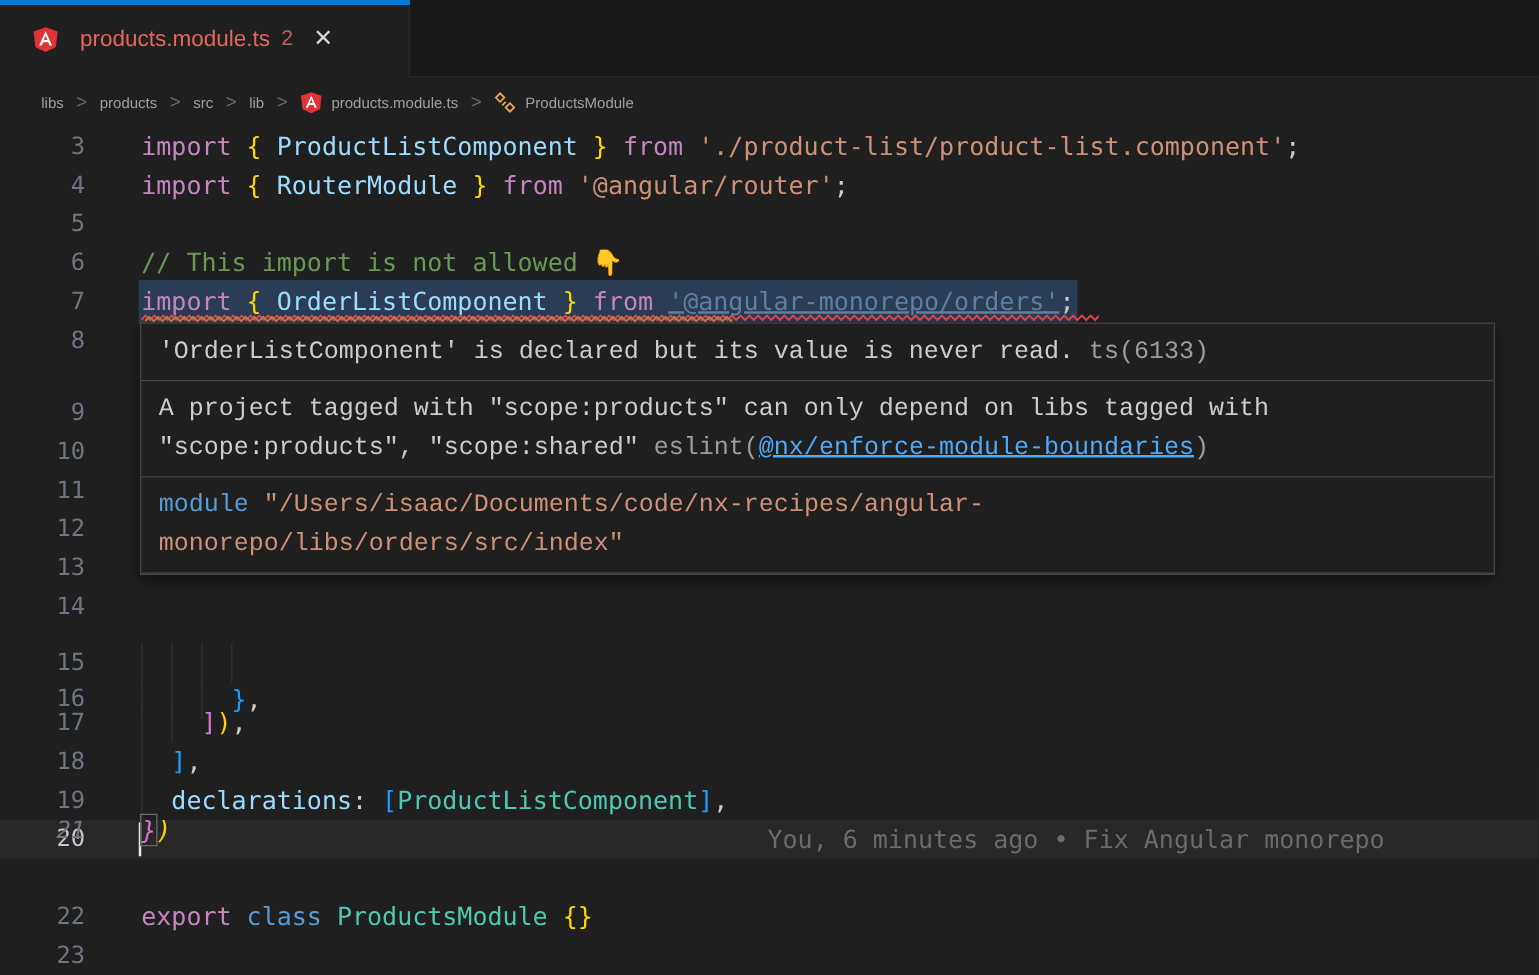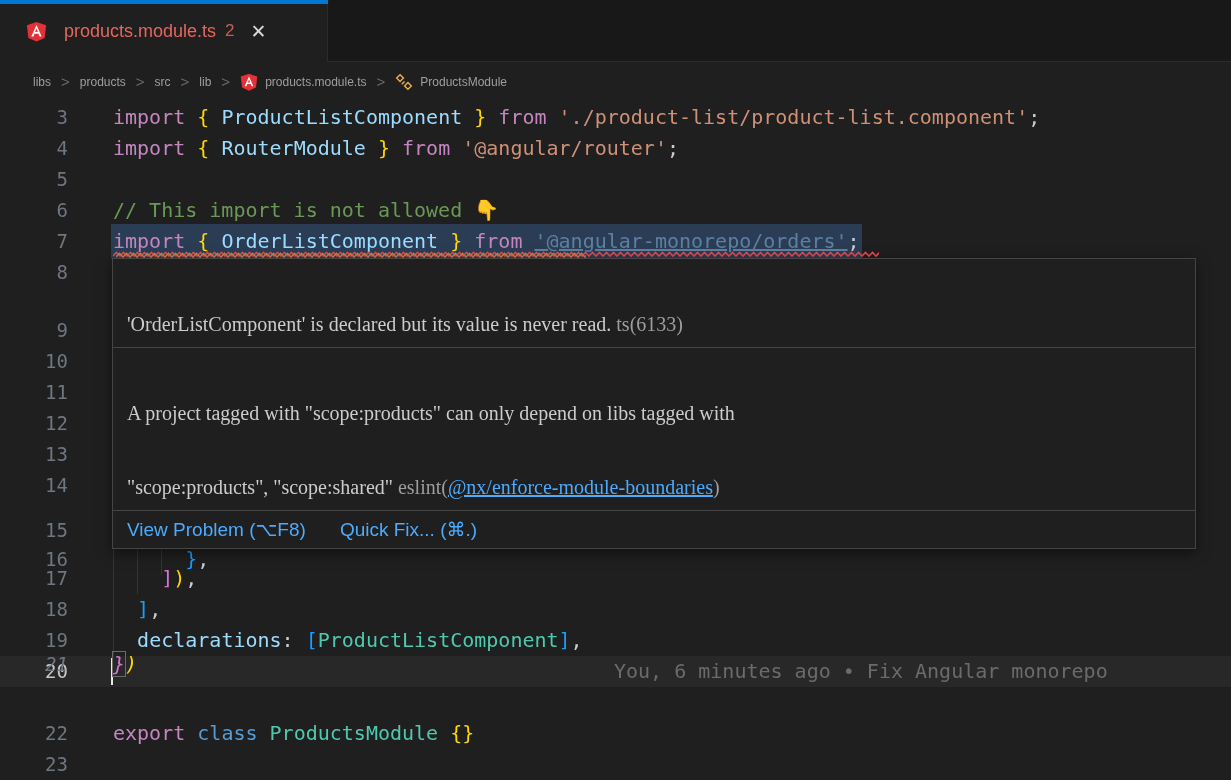--- a/index.html
+++ b/index.html
@@ -53,21 +53,21 @@
   .tk-fg2 { color:#cccccc; }
   .tk-dim { color:#9d9d9d; }
   .tk-link{ color:#4daafc; text-decoration:underline; cursor:pointer; }
   .match  { outline:1px solid #6a6a6a; }
 
   
   .hover-popup { position:absolute; left:112px; top:258px; width:1084px; z-index:10;
                  background:#1f1f1f; border:1px solid #454545;
                  box-shadow:0 4px 12px rgba(0,0,0,0.5); }
   .hover-row { padding:7px 14px; border-bottom:1px solid #454545; }
-  .hover-line { font-family:Liberation Serif, serif; font-size:20px; line-height:31px; white-space:pre-wrap;margin-top:43px; }
+  .hover-line { font-family:Liberation Mono, monospace; font-size:20px; line-height:31px; white-space:pre-wrap; }
   .hover-actions { display:flex; align-items:center; gap:34px; padding:5px 14px; height:37px; }
   .hover-action { font-size:19px; color:#4daafc; cursor:pointer; }
 </style>
 </head>
 <body>
 
 <div class="tabbar">
   <div class="tab">
     <span class="crumb-icon">
       <svg width="21" height="21" viewBox="0 0 24 24">
@@ -219,18 +219,18 @@
 
 <div class="hover-popup">
   <div id="hover-rows">
       <div class="hover-row">
         <div class="hover-line"><span class="tk-fg2">'OrderListComponent' is declared but its value is never read.</span><span class="tk-dim"> ts(6133)</span></div>
       </div>
       <div class="hover-row">
         <div class="hover-line"><span class="tk-fg2">A project tagged with "scope:products" can only depend on libs tagged with</span></div>
         <div class="hover-line"><span class="tk-fg2">"scope:products", "scope:shared" </span><span class="tk-dim">eslint(</span><span class="tk-link">@nx/enforce-module-boundaries</span><span class="tk-dim">)</span></div>
       </div>
-    </div>
-  <div class="hover-actions">
-    <span class="hover-action">View Problem (⌥F8)</span>
-    <span class="hover-action">Quick Fix... (⌘.)</span>
-  </div>
+      <div class="hover-row">
+        <div class="hover-line"><span class="tk-kb">module</span><span class="tk-fg2"> </span><span class="tk-s">"/Users/isaac/Documents/code/nx-recipes/angular-</span></div>
+        <div class="hover-line"><span class="tk-s">monorepo/libs/orders/src/index"</span></div>
+      </div>
+    </div>
 </div>
 
 </body></html>

